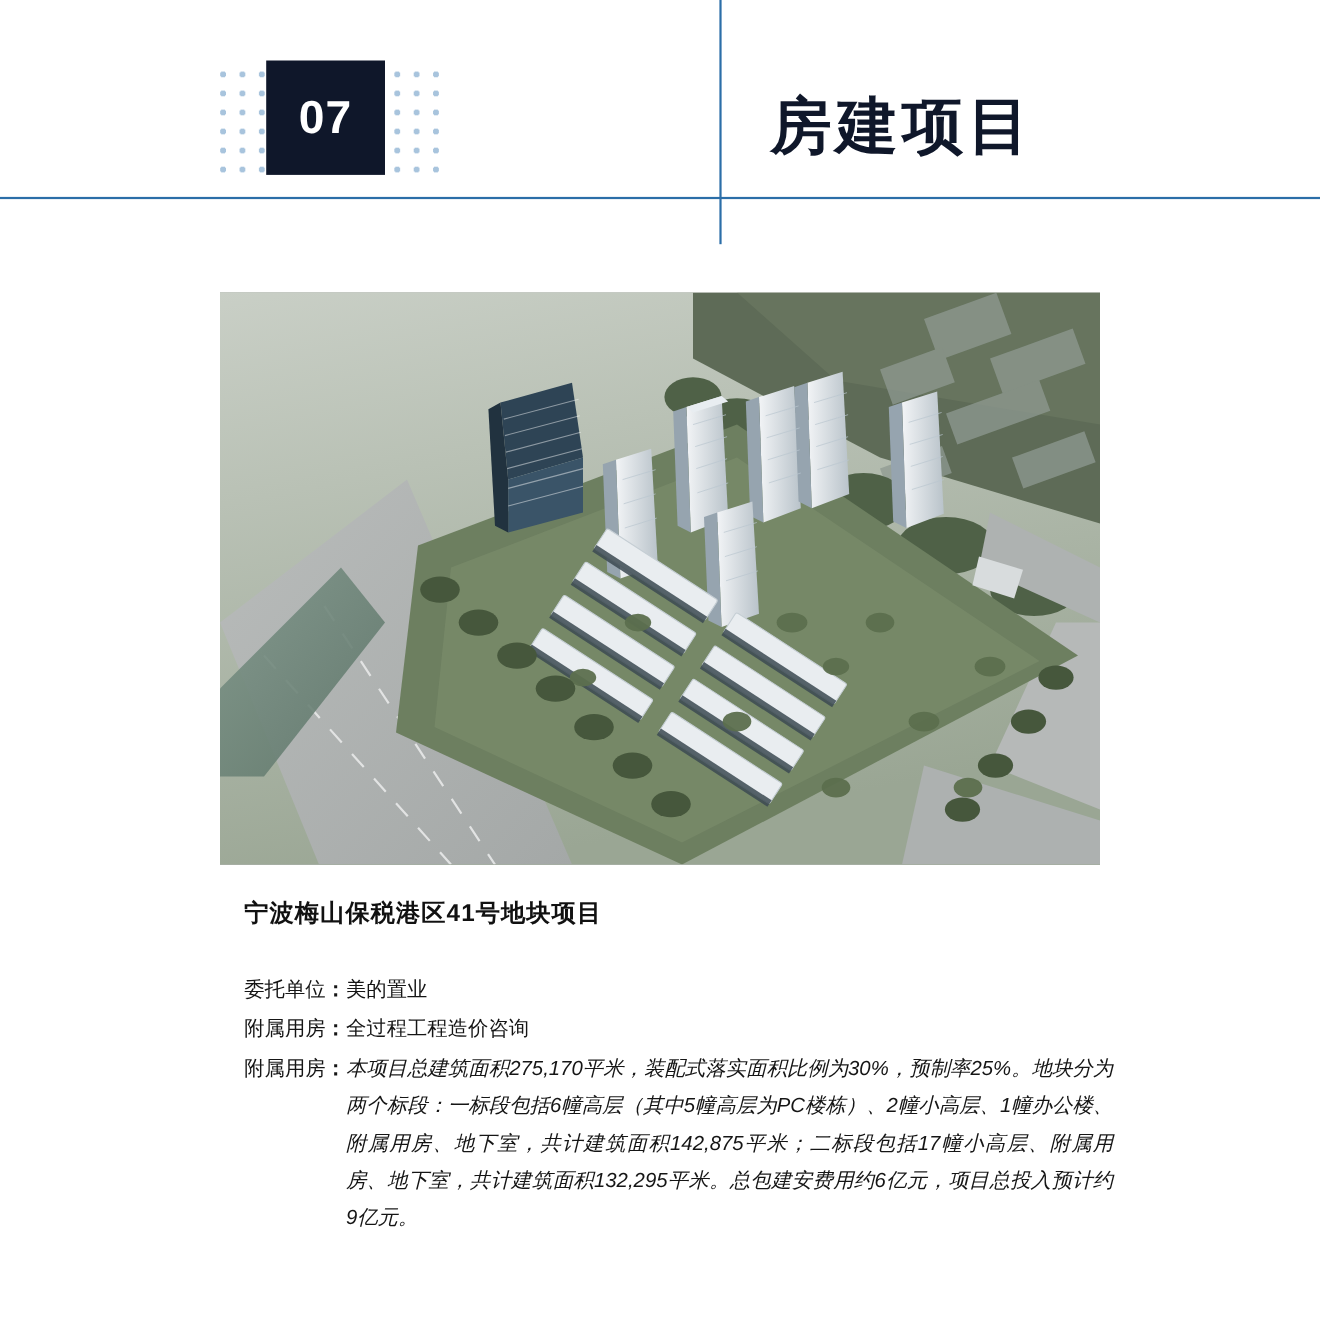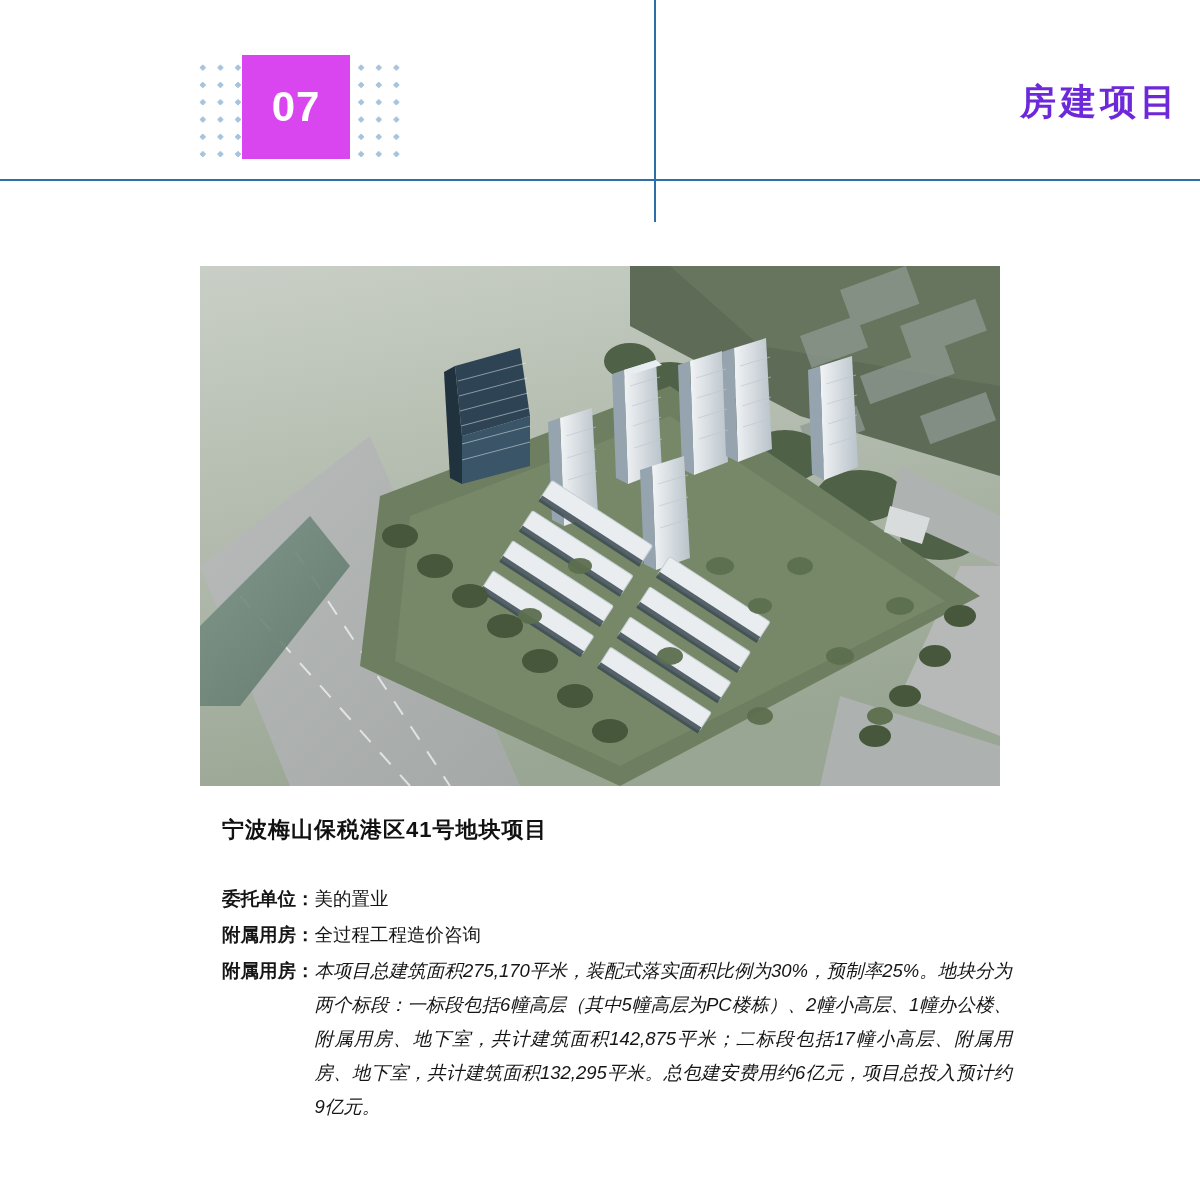--- a/index.html
+++ b/index.html
@@ -58,44 +58,43 @@
     background-image: radial-gradient(#a8c4dd 2.6px, transparent 2.7px);
     background-size: 17.6px 17.3px;
     background-position: 4px 4px;
   }
   .badge {
     position: absolute;
     left: 52px;
     top: 0px;
     width: 108px;
     height: 104px;
-    background: #d946ef;
+    background: #0f172a;
     display: flex;
     align-items: center;
     justify-content: center;
   }
   .badge-num {
     color: #ffffff;
     font-size: 42px;
     font-weight: bold;
     letter-spacing: 1px;
     font-family: "Liberation Sans", sans-serif;
   }
 
   .header-title {
     position: absolute;
     left: 700px;
     top: 78px;
     width: 480px;
-    text-align: right;
     padding-right: 20px;
-    font-size: 36px;
+    font-size: 56px;
     font-weight: bold;
     letter-spacing: 4px;
-    color: #6d28d9;
+    color: #0f172a;
   }
 
   
   .hero {
     position: absolute;
     left: 200px;
     top: 266px;
     width: 800px;
     height: 520px;
     overflow: hidden;
@@ -123,21 +122,21 @@
     line-height: 34px;
     color: #151515;
   }
   .info-row {
     display: flex;
     align-items: flex-start;
     margin-bottom: 2px;
   }
   .info-label {
     flex: 0 0 auto;
-    font-weight: bold;
+    font-weight: normal;
     white-space: nowrap;
   }
   .info-colon {
     flex: 0 0 auto;
     font-weight: bold;
   }
   .info-value {
     flex: 1 1 auto;
     text-align: justify;
   }

